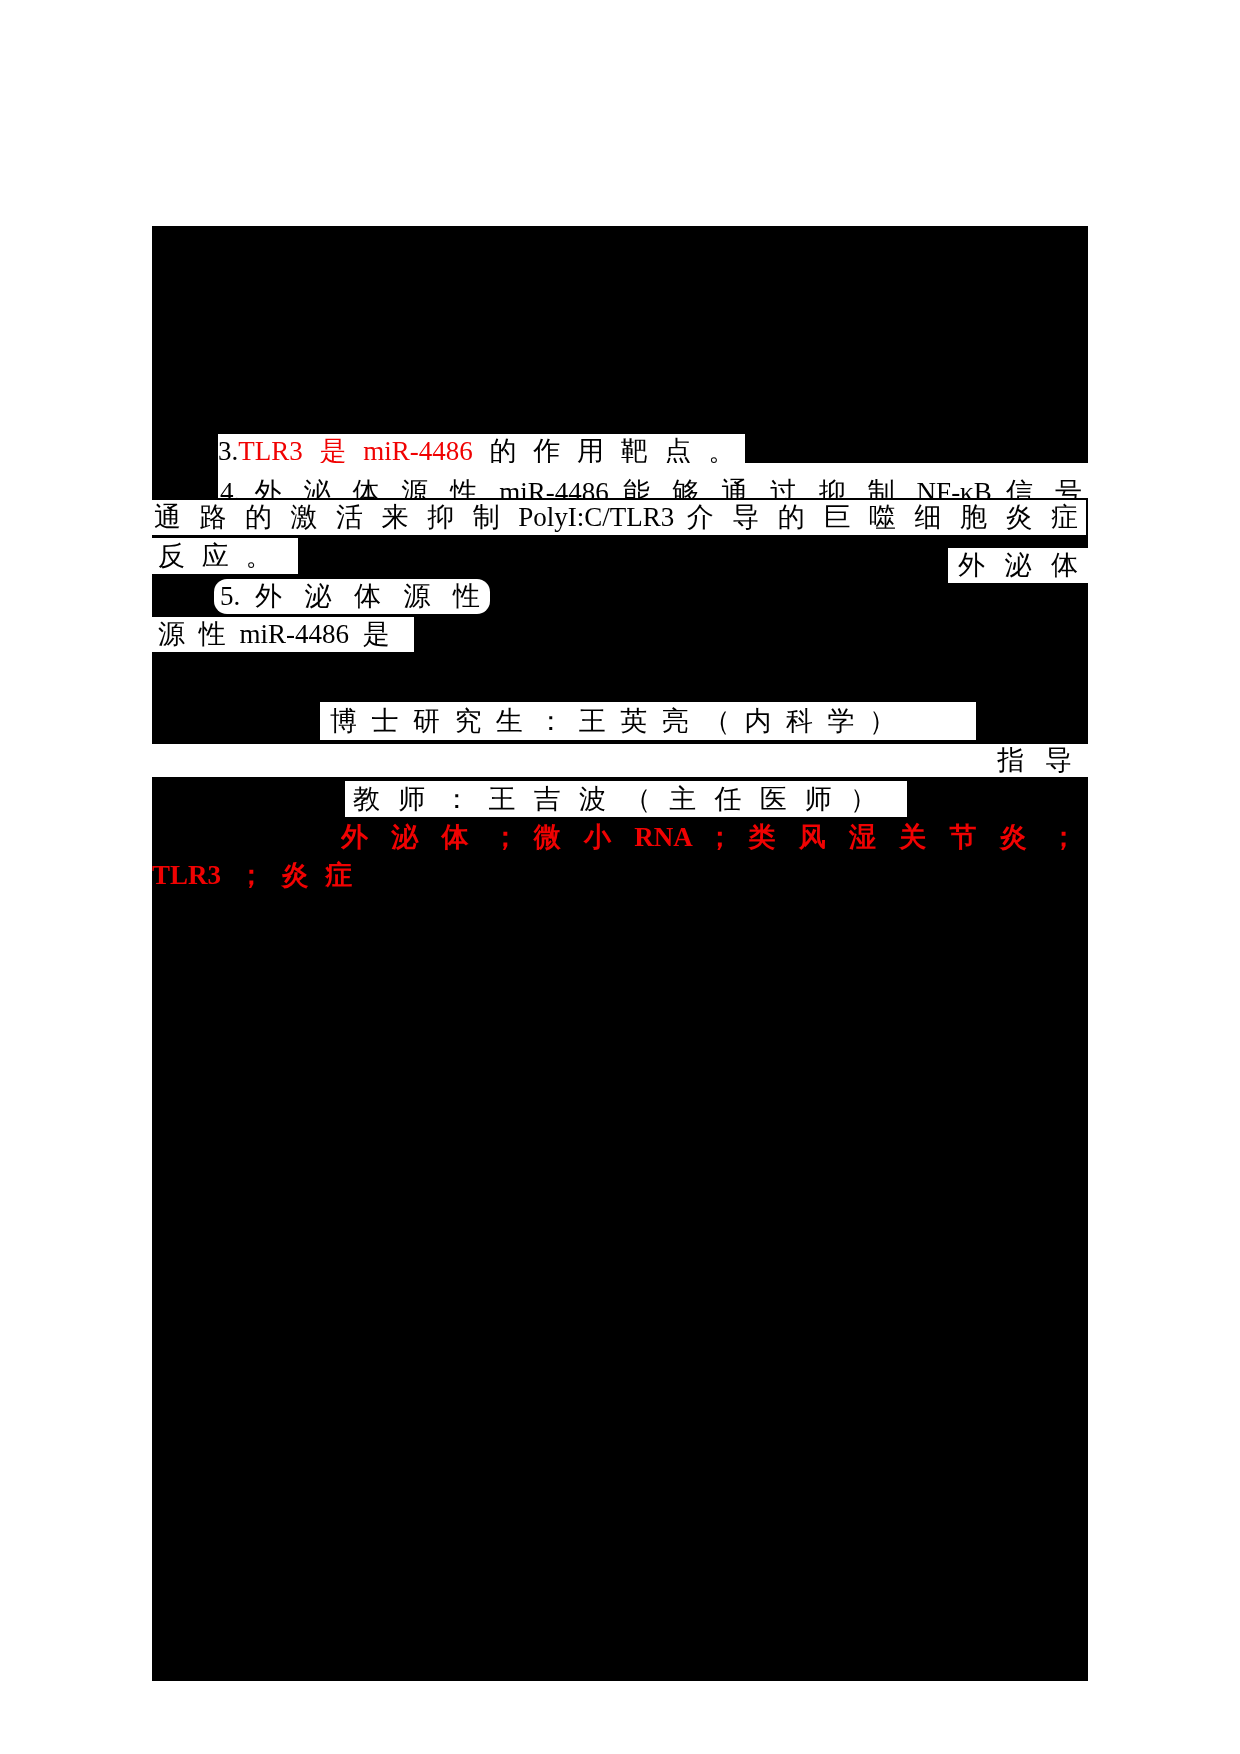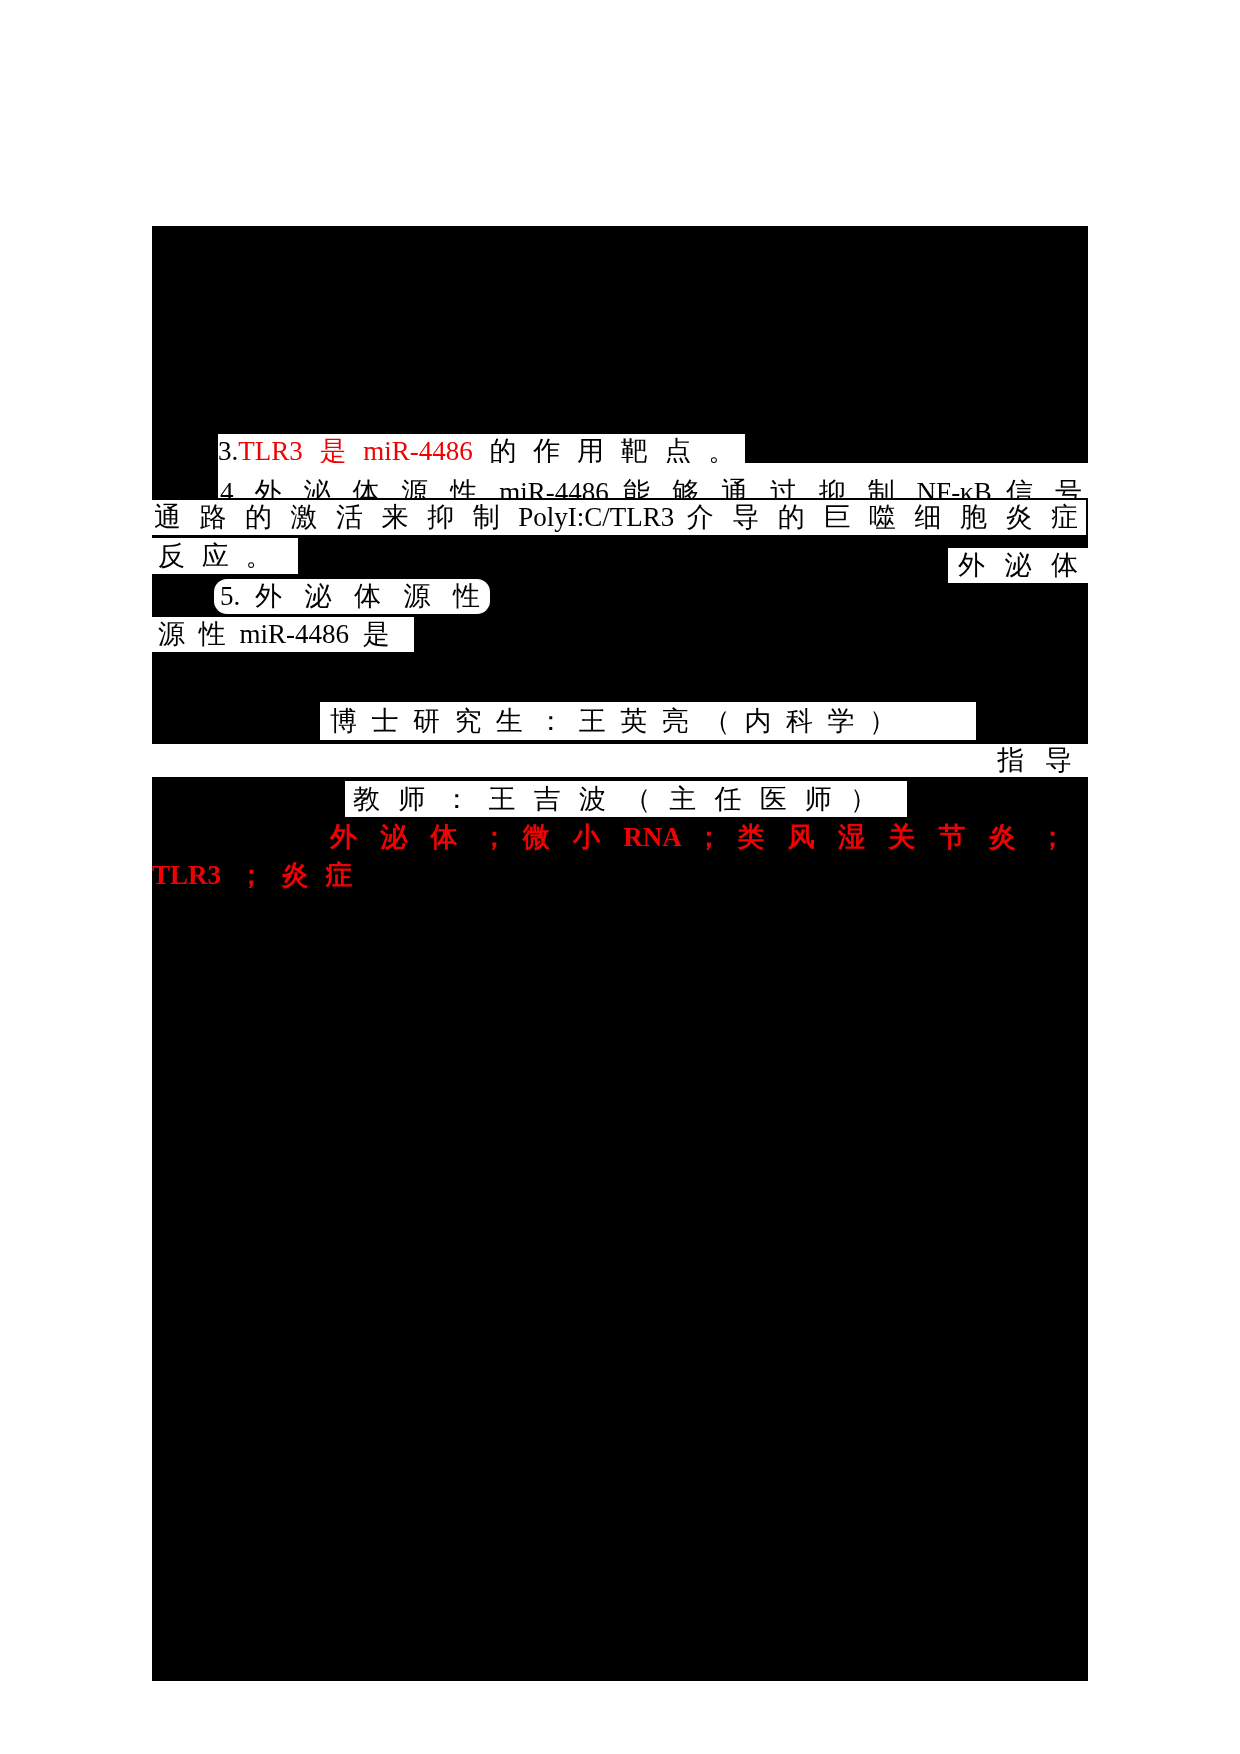--- a/index.html
+++ b/index.html
@@ -50,21 +50,21 @@
   .r-item3      {left:218px;top:424px;width:527px;margin-top:10px;}
   .r-item4a     {left:218px;top:463px;width:870px;padding:12px 6px 0 2px;}
   .r-item4b     {left:150px;top:500px;width:936px;padding:0 8px 0 4px;}
   .r-item4c     {left:152px;top:538px;width:146px;height:36px;line-height:36px;padding-left:6px;}
   .r-item5a     {left:214px;top:579px;width:276px;padding:0 10px 0 6px;border-radius:13px;}
   .r-item5b     {left:948px;top:548px;width:140px;padding:0 10px;}
   .r-item5c     {left:152px;top:617px;width:262px;padding-left:6px;}
   .r-student    {left:296px;top:702px;width:656px;height:38px;line-height:38px;padding:0 80px 0 10px;margin-left:24px;}
   .r-superlead  {left:152px;top:744px;width:936px;height:33px;line-height:33px;}
   .r-supervisor {left:345px;top:781px;width:562px;height:36px;line-height:36px;padding:0 30px 0 8px;}
-  .r-keywords1  {left:330px;top:819px;width:736px;height:36px;line-height:36px;}
+  .r-keywords1  {left:341px;top:819px;width:736px;height:36px;line-height:36px;}
   .r-keywords2  {left:152px;top:857px;width:300px;height:36px;line-height:36px;word-spacing:10px;}
 </style>
 </head>
 <body>
 
 <div class="page">
 
   <div class="redaction"></div>
 
   <div class="row ws r-item3"><span>3.</span><span class="red-text">TLR3 是 miR-4486</span><span> </span><span>的 作 用 靶 点 。</span></div>

